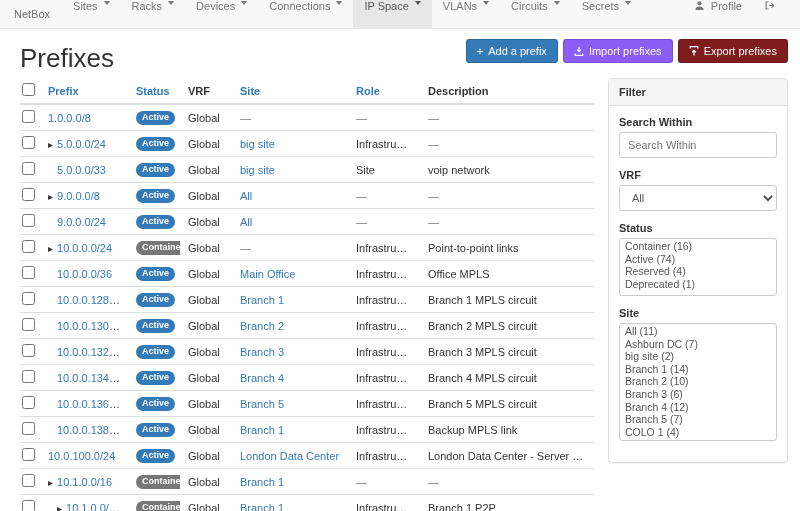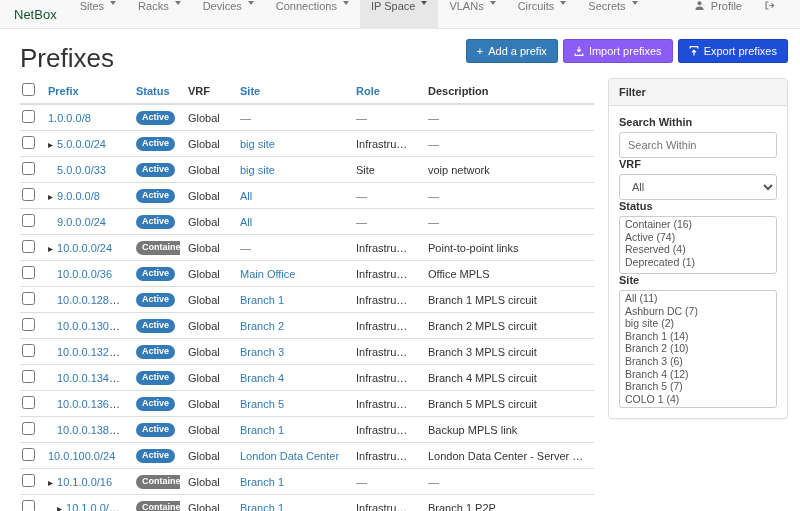--- a/index.html
+++ b/index.html
@@ -2,39 +2,39 @@
 <html><head>
 <meta charset="utf-8">
 <style>
   *{margin:0;padding:0;box-sizing:border-box}
   html,body{width:800px;height:511px;overflow:hidden;background:#fff;
     font-family:"Liberation Sans","DejaVu Sans",sans-serif;font-size:11px;color:#333}
 
   
   .navbar{height:29px;background:#f8f8f8;border-bottom:1px solid #e7e7e7;
     display:flex;align-items:stretch;padding:0 14px}
-  .brand{display:flex;align-items:center;font-size:13px;color:#14532d;padding-right:12px;cursor:pointer;white-space:nowrap}
+  .brand{display:flex;align-items:center;font-size:11px;color:#737373;padding-right:12px;cursor:pointer;white-space:nowrap}
   .nav-menu,.nav-right{display:flex;list-style:none;align-items:stretch}
   .nav-item{display:flex;align-items:flex-start;gap:6px;padding:0 11px;color:#777;cursor:pointer;white-space:nowrap}
   .nav-item.active{background:#e7e7e7;color:#555}
   .caret-down{width:0;height:0;border-left:3.5px solid transparent;border-right:3.5px solid transparent;
     border-top:4px solid currentColor;margin-top:1px}
   .nav-right{margin-left:auto}
   .ic{display:inline-flex;align-items:center;justify-content:center;line-height:1}
 
   
   .content{padding:8px 12px 0 20px}
   .page-head{display:flex;justify-content:space-between;align-items:flex-start;margin-bottom:4px}
   .page-title{font-size:26px;font-weight:400;color:#333;margin-top:6px}
   .actions{display:flex;gap:5px;margin-top:2px}
   .btn{display:inline-flex;align-items:center;gap:5px;color:#fff;font-size:11px;
     padding:5px 10px;border-radius:3px;border:1px solid rgba(0,0,0,.15);cursor:pointer;white-space:nowrap}
   .btn-primary{background:#337ab7}
   .btn-info{background:#8b5cf6}
-  .btn-success{background:#1d4ed8}
+  .btn-success{background:#7f1d1d}
 
   
   .columns{display:flex;gap:14px;align-items:flex-start}
   .main{flex:1;min-width:0}
   .sidebar{flex:0 0 180px;width:180px}
 
   
   table{width:100%;border-collapse:collapse;table-layout:fixed}
   th{text-align:left;font-weight:bold;padding:5px 8px;border-bottom:2px solid #ddd;white-space:nowrap;overflow:hidden}
   td{padding:5px 8px;border-top:1px solid #ddd;white-space:nowrap;overflow:hidden;text-overflow:ellipsis;vertical-align:middle}
@@ -50,21 +50,21 @@
   .panel-heading{background:#f5f5f5;border-bottom:1px solid #ddd;padding:7px 10px;font-weight:bold;
     color:#333;border-radius:3px 3px 0 0}
   .panel-body{padding:10px}
   .input-group{display:flex;width:100%}
   .form-control{width:100%;border:1px solid #ccc;border-radius:3px;padding:3px 8px;font-size:11px;color:#555;background:#fff;
     font-family:"Liberation Sans","DejaVu Sans",sans-serif}
   input.form-control,select.single{height:26px}
   .input-group input{border-top-right-radius:0;border-bottom-right-radius:0;flex:1;min-width:0}
   .btn-search{flex:0 0 30px;background:#337ab7;border:1px solid #2e6da4;border-left:none;
     border-radius:0 3px 3px 0;display:flex;align-items:center;justify-content:center;cursor:pointer}
-  .field{}
+  .field{margin-bottom:11px}
   .field label{display:block;font-weight:bold;margin-bottom:4px;color:#333}
   select[multiple].form-control{padding:1px;font-size:10.5px}
   select[multiple] option{padding:0 4px}
   .status-multi{height:58px}
   .site-multi{height:118px}
 </style>
 </head>
 <body>
 
 <nav class="navbar">

